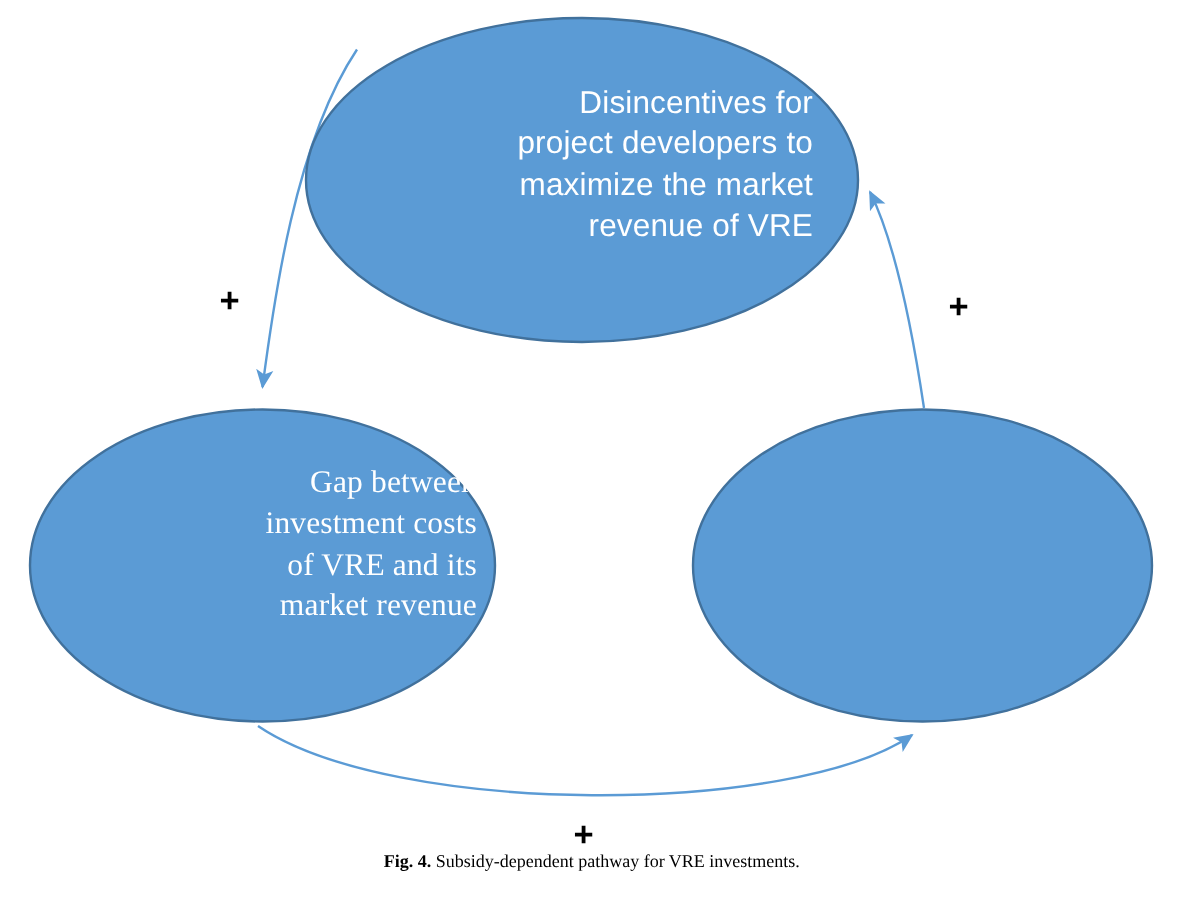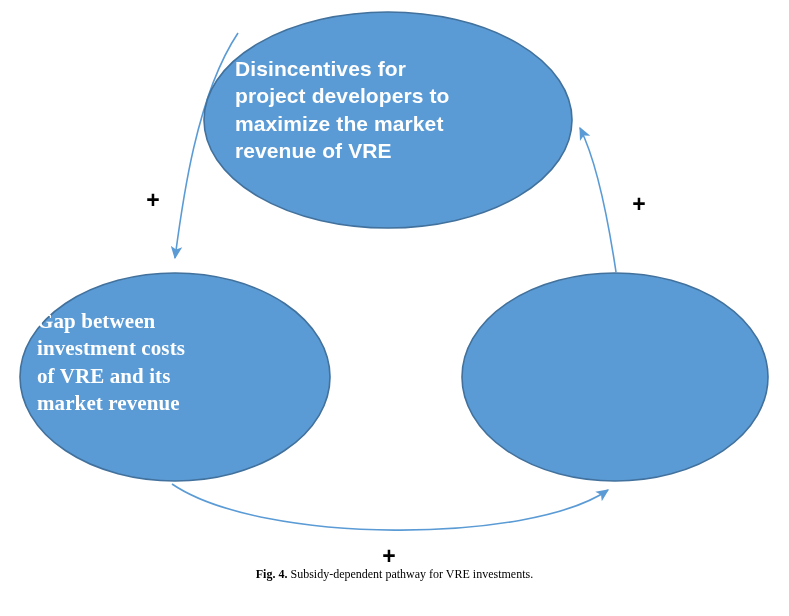--- a/index.html
+++ b/index.html
@@ -27,45 +27,44 @@
     top: 0;
     width: 789px;
     height: 616px;
     display: block;
   }
 
   
   .node-label {
     position: absolute;
     color: #ffffff;
-    text-align: left;
+    text-align: right;
     line-height: 1.30;
     white-space: pre-line;
     pointer-events: none;
-    font-weight: bold;
     -webkit-font-smoothing: antialiased;
   }
   .node-label.sans {
     font-family: "Liberation Sans", sans-serif;
     font-size: 21px;
     letter-spacing: 0.1px;
   }
   .node-label.serif {
     font-family: "Liberation Serif", serif;
     font-size: 21px;
     letter-spacing: 0.1px;
   }
 
   #label-top {
     left: 235px;
     top: 55px;
     width: 307px;
   }
   #label-left {
-    left: 37px;
+    left: 58px;
     top: 308px;
     width: 260px;
   }
   #label-right {
     left: 487px;
     top: 298px;
     width: 256px;
   }
 
   

